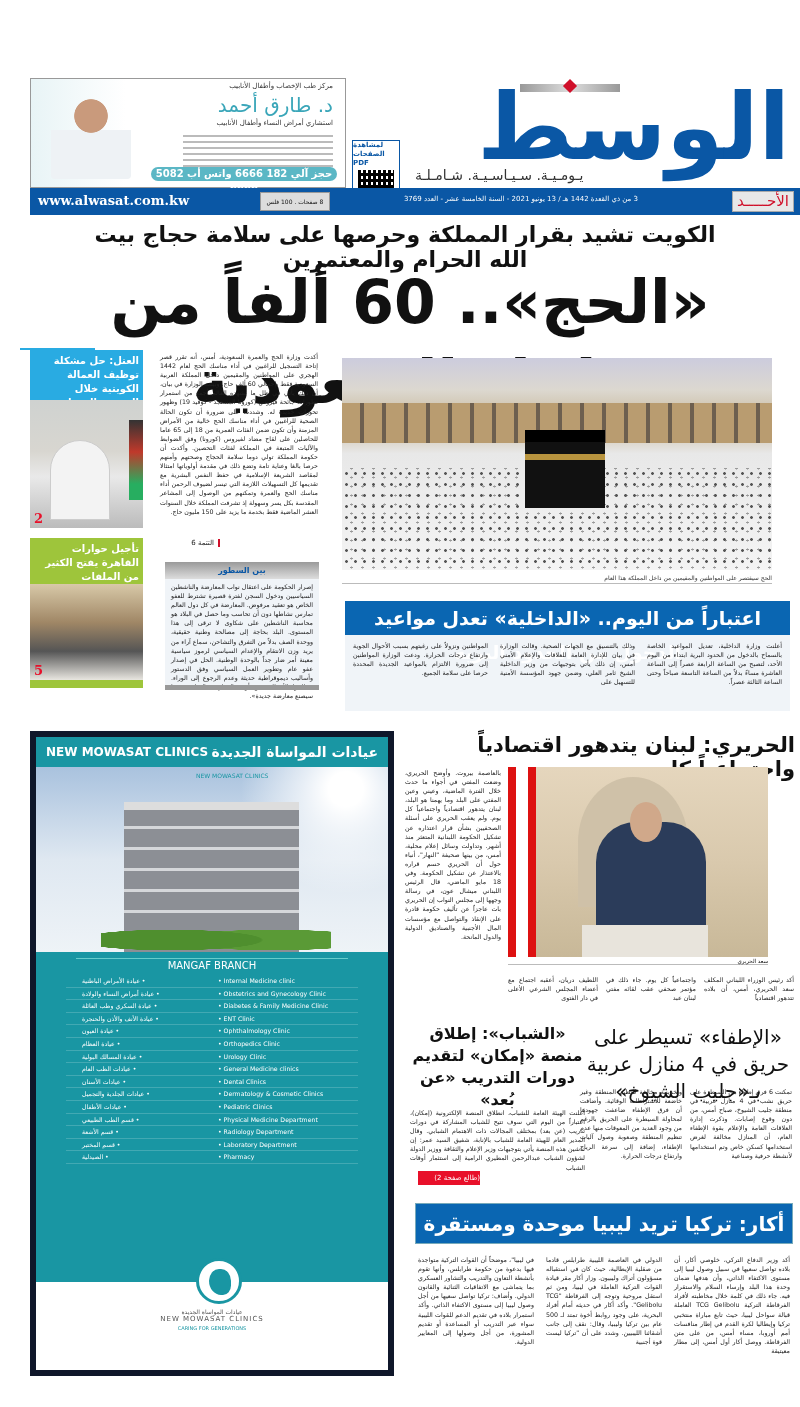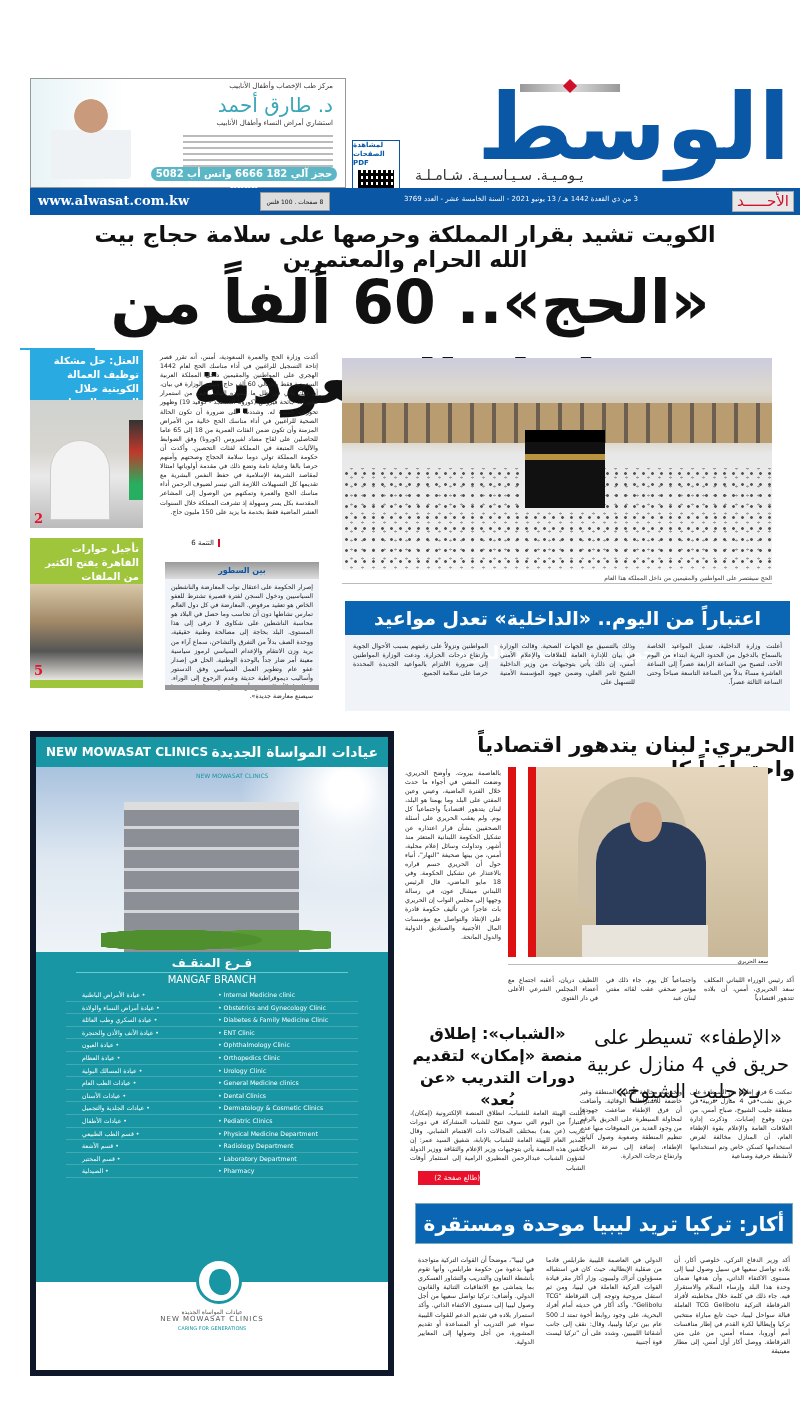--- a/index.html
+++ b/index.html
@@ -198,21 +198,20 @@
   <div class="top">
     <span class="en">NEW MOWASAT CLINICS</span>
     <span class="ar">عيادات المواساة الجديدة</span>
   </div>
   <div class="sky">
     <div class="logo-mini">NEW MOWASAT CLINICS</div>
     <div class="bldg"></div>
     <div class="trees"></div>
   </div>
   <div class="teal">
-    <div class="br-ar">فـرع المنقـف</div>
     <div class="br-en">MANGAF BRANCH</div>
     <div class="list">
       <div class="row">
           <span class="ar">• عيادة الأمراض الباطنية</span>
           <span class="en">• Internal Medicine clinic</span>
         </div>
       <div class="row">
           <span class="ar">• عيادة أمراض النساء والولادة</span>
           <span class="en">• Obstetrics and Gynecology Clinic</span>
         </div>

